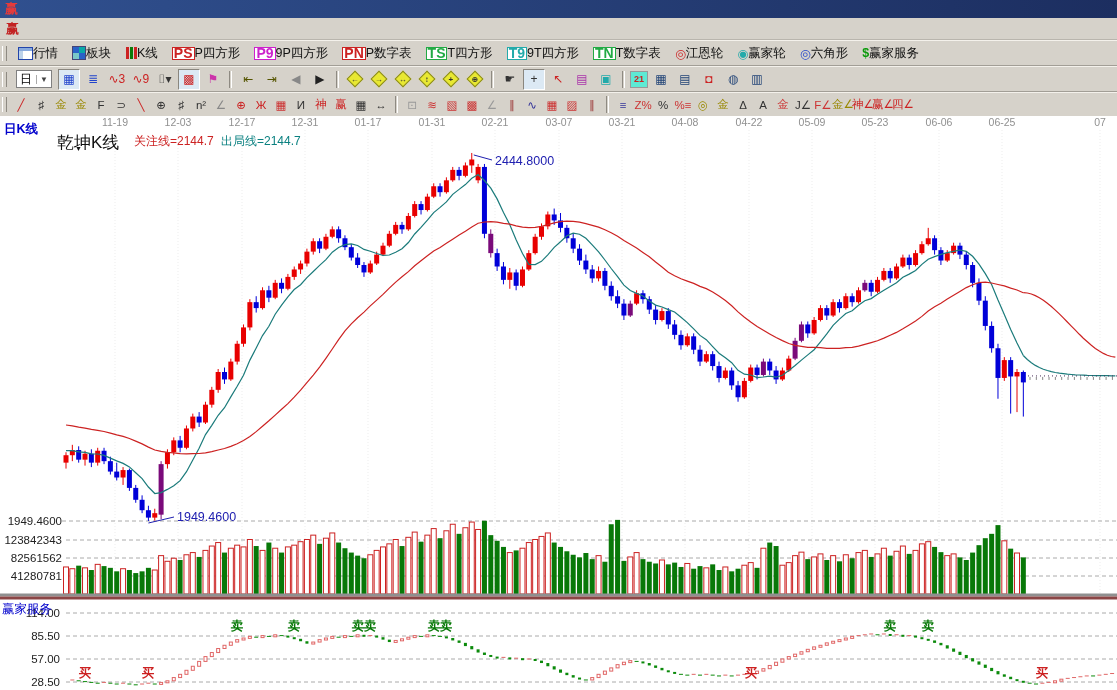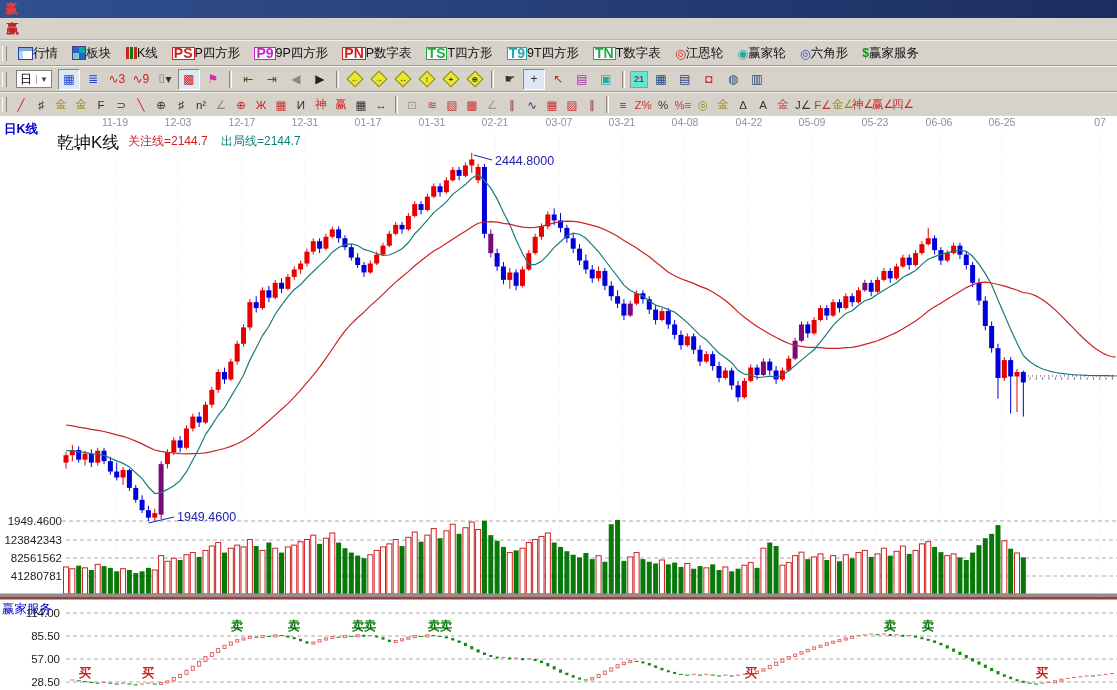--- a/index.html
+++ b/index.html
@@ -35,21 +35,21 @@
   .period .arr{font-size:8px;color:#444;margin-left:4px;border-left:1px solid #AAA;padding-left:3px}
   .diamond{width:10px;height:10px;background:#E8E832;border:1px solid #86861E;transform:rotate(45deg);
     display:flex;align-items:center;justify-content:center;margin:0 3px}
   .diamond span{transform:rotate(-45deg);font-size:8px;color:#333;font-weight:bold}
   .tool{width:20px;height:18px;font-size:11.5px;display:flex;align-items:center;justify-content:center;margin:0;white-space:nowrap}
   .chart{position:absolute;left:0;top:116px;width:1117px;height:574px;background:#FFF}
   .ov{position:absolute;font-size:12px;white-space:nowrap}
   #lbl-panel{left:4px;top:5px;color:#0000CC;font-size:12.5px;font-weight:bold}
   #lbl-model{left:57px;top:15px;color:#111;font-size:17px}
   #lbl-model-arrow{left:75px;top:29px;color:#111;font-size:7px}
-  #lbl-watch{left:128px;top:17px;color:#CC2222}
+  #lbl-watch{left:134px;top:17px;color:#CC2222}
   #lbl-exit{left:221px;top:17px;color:#0A8080}
   #lbl-energy{left:2px;top:485px;color:#0000CC;font-size:12.5px}
   svg text{font-family:"Liberation Sans","DejaVu Sans",sans-serif}
 </style>
 </head>
 <body>
 
 <div class="titlebar">
   <span class="title-logo">赢</span>
 </div>

